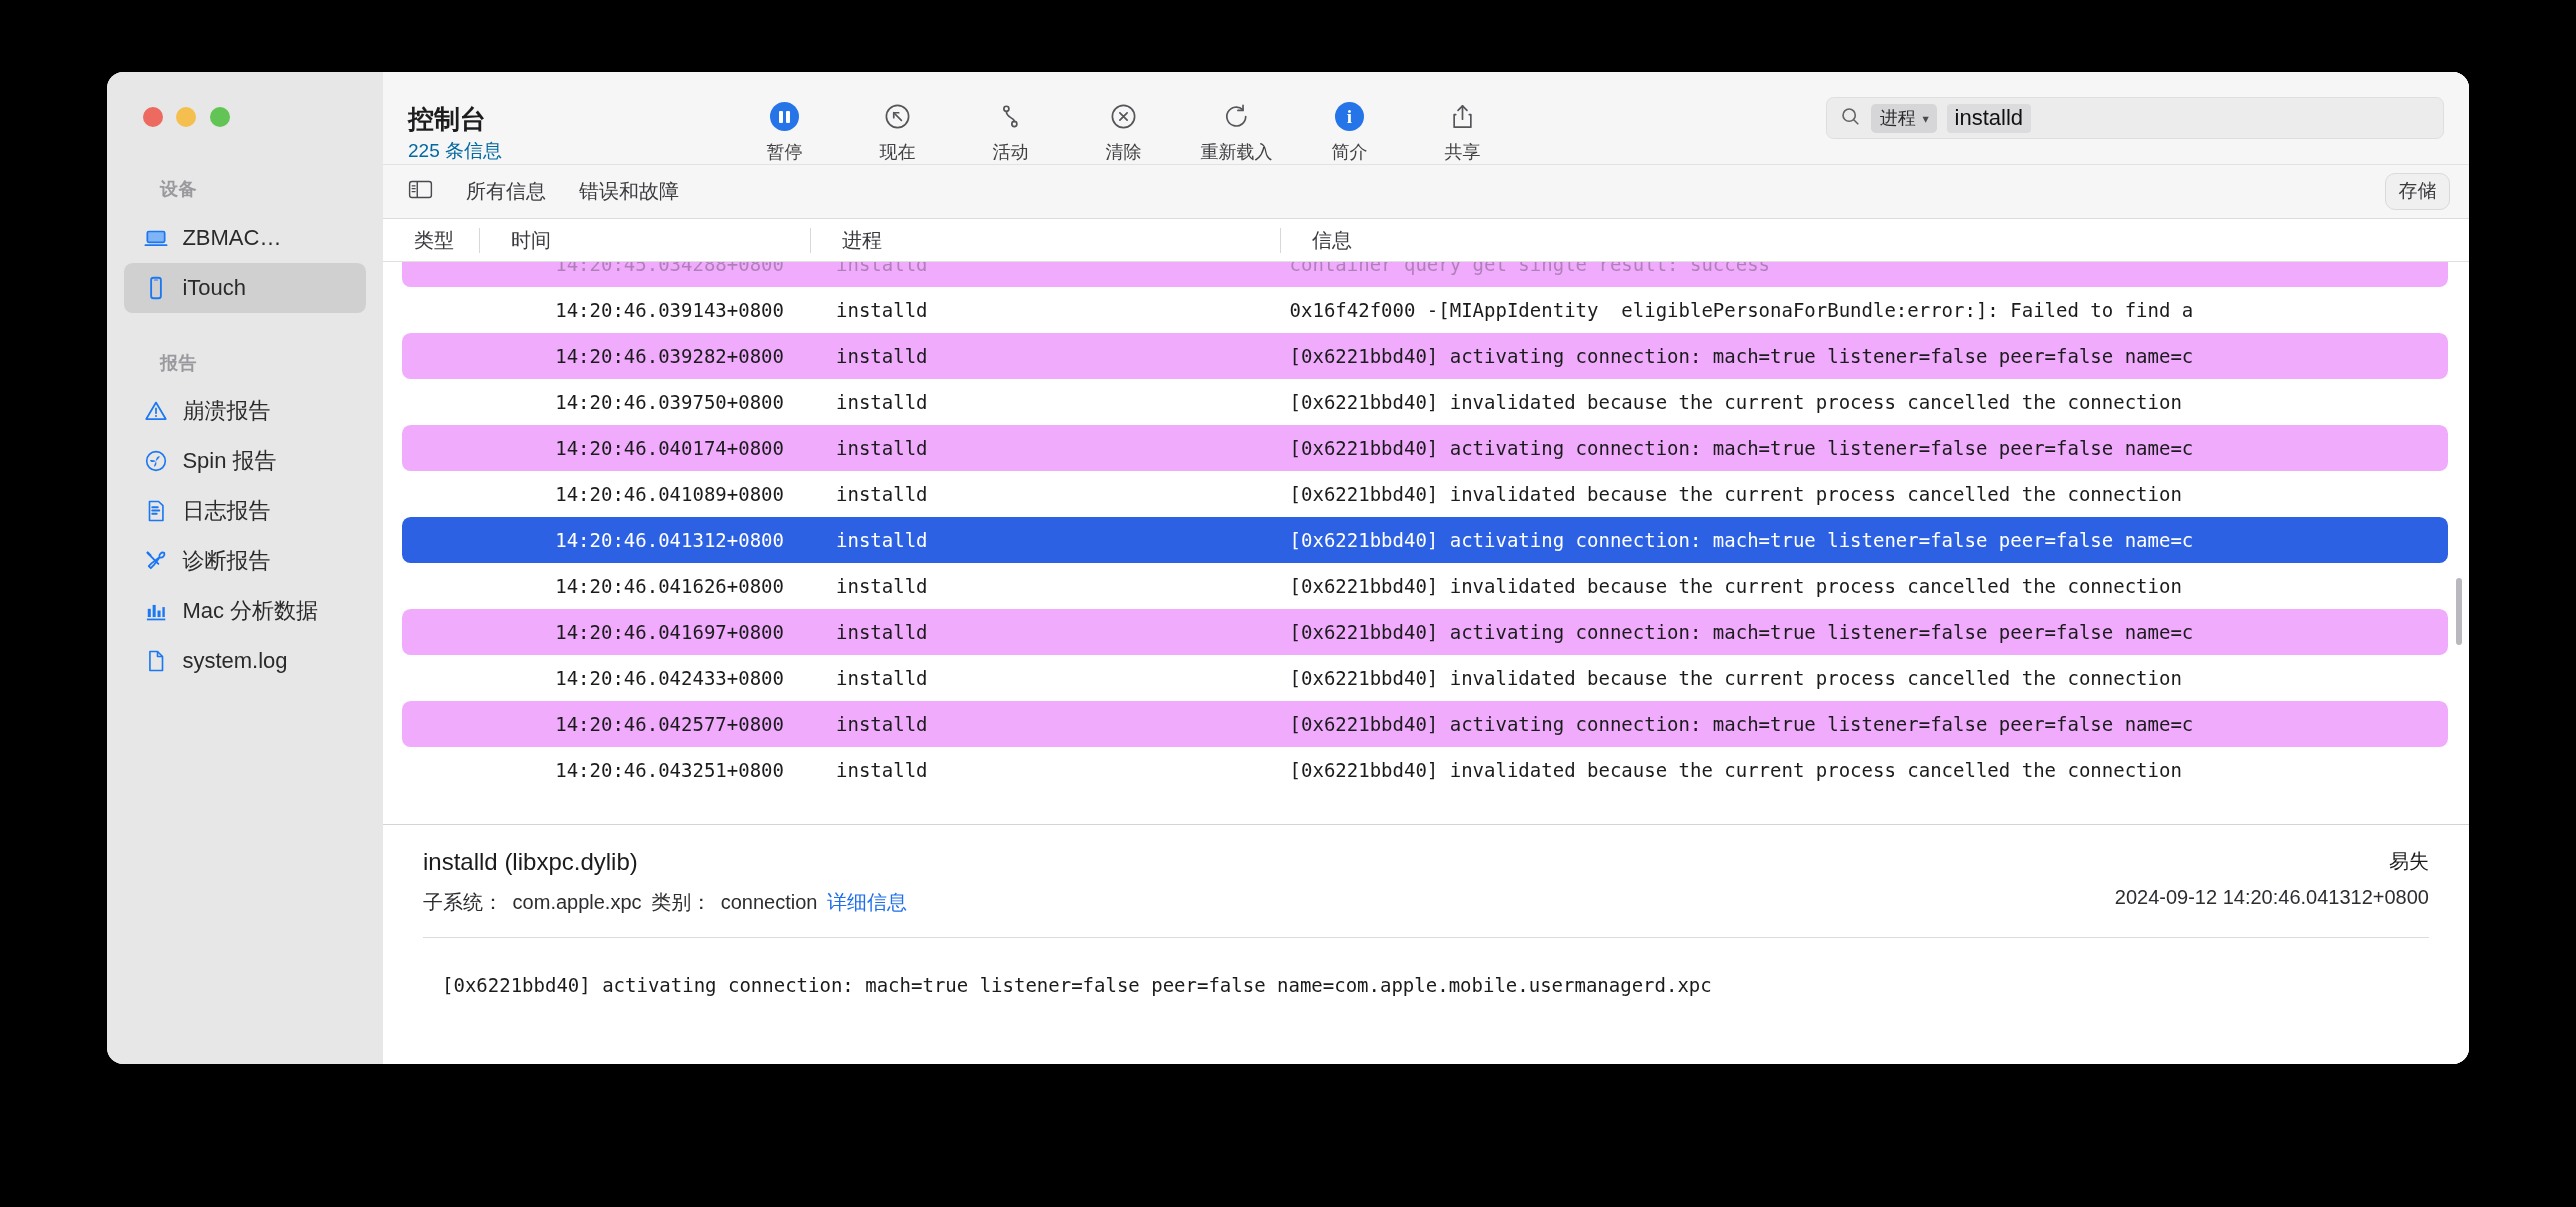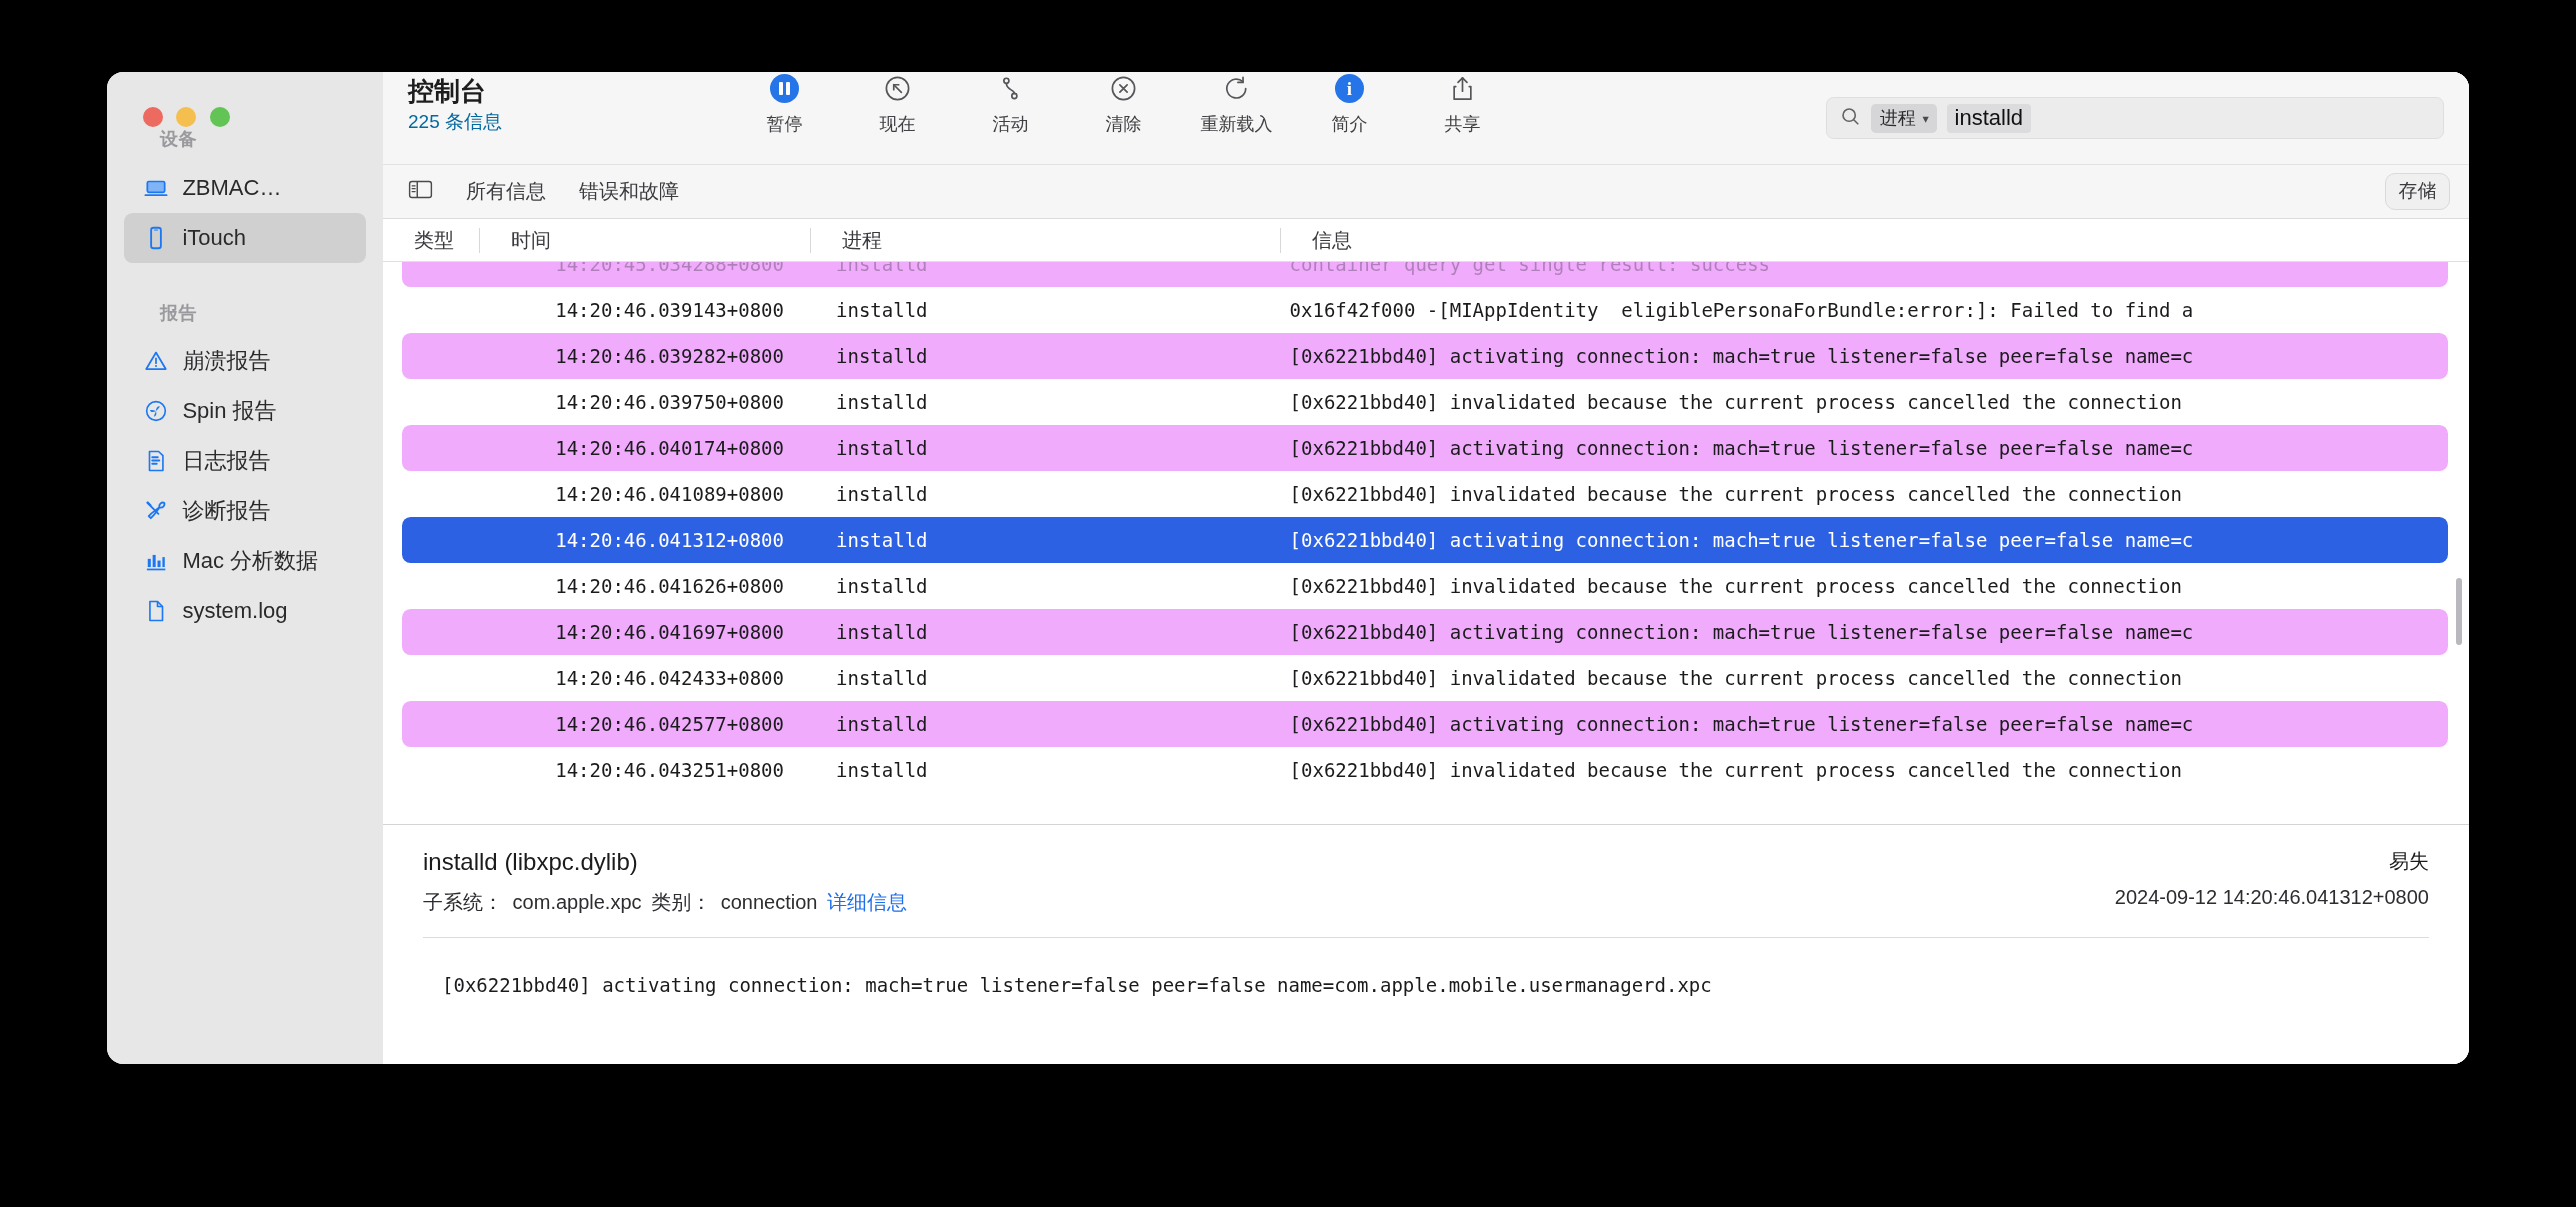--- a/index.html
+++ b/index.html
@@ -39,21 +39,21 @@
   .dot.yellow { background: #f4bf4f; }
   .dot.green  { background: #61c454; }
 
   .sb-section-title {
     font-size: 18px;
     color: #9a9a9e;
     font-weight: 600;
     padding: 0 0 0 53px;
     letter-spacing: 0.5px;
   }
-  .sb-group-devices { }
+  .sb-group-devices { margin-top: 50px; }
   .sb-group-reports { margin-top: 38px; }
 
   .sb-item {
     display: flex;
     align-items: center;
     height: 50px;
     margin: 0 17px;
     padding-left: 19px;
     border-radius: 8.6px;
     gap: 13.4px;
@@ -79,21 +79,21 @@
     background: #ffffff;
     min-width: 0;
   }
 
   
   .toolbar {
     height: 92px;
     flex: 0 0 92px;
     background: #f6f6f6;
     display: flex;
-    align-items: flex-start;
+    align-items: flex-end;
     padding: 0 21px 0 25px;
     position: relative;
   }
   .titleblock { width: 340px; flex: 0 0 340px; padding-top: 3.8px; }
   .app-title { font-size: 26px; font-weight: 700; color: #1d1d1f; line-height: 1.18; }
   .app-subtitle { font-size: 19px; color: #0369a1; margin-top: 2.9px; }
 
   .tool-items { display: flex; align-items: center; gap: 40px; }
   .tool-btn {
     width: 73px;

